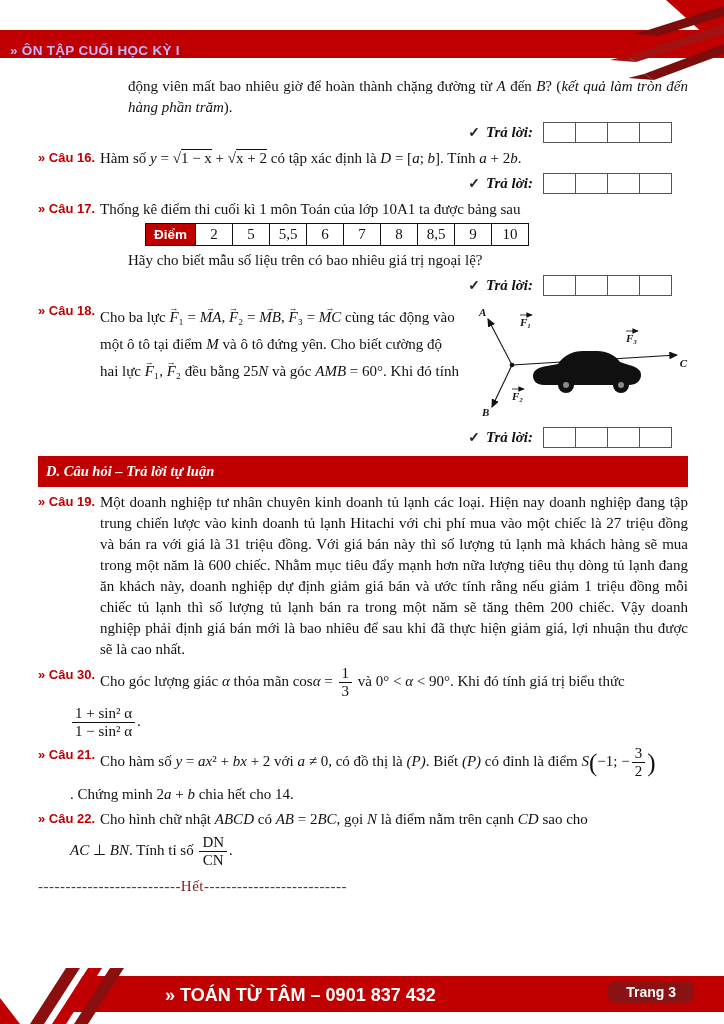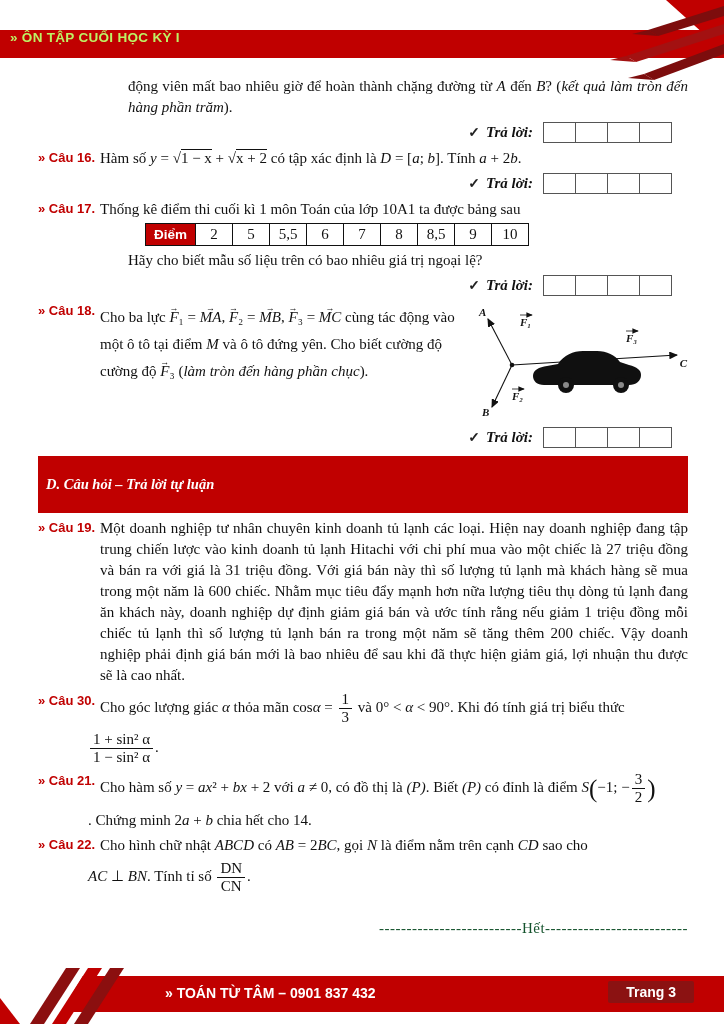--- a/index.html
+++ b/index.html
@@ -1,20 +1,20 @@
 <!DOCTYPE html>
 <html><head>
 <meta charset="utf-8">
 <style>
   *{margin:0;padding:0;box-sizing:border-box}
   html,body{width:724px;height:1024px}
   body{position:relative;background:#fff;font-family:"Liberation Serif",serif;font-size:15px;color:#111;overflow:hidden}
 
-  .top-banner{position:absolute;top:30px;left:0;width:100%;height:28px;background:#c00000;color:#bef264;
-    display:flex;align-items:flex-start;padding-left:10px;font-family:"Liberation Sans",sans-serif;
+  .top-banner{position:absolute;top:30px;left:0;width:100%;height:28px;background:#c00000;color:#c4b5fd;
+    display:flex;align-items:flex-end;padding-left:10px;font-family:"Liberation Sans",sans-serif;
     font-weight:700;font-size:13.5px;letter-spacing:.3px;z-index:1}
   .tr-decor{position:absolute;top:0;right:0;z-index:2}
   .bl-decor{position:absolute;left:0;bottom:0;z-index:2}
 
   .content{position:absolute;top:76px;left:38px;width:650px;z-index:1}
   .para{margin-left:90px;text-align:justify;line-height:1.4}
   .ans-row{display:flex;justify-content:flex-end;align-items:center;margin:4px 16px 2px 0;gap:6px}
   .ans-check{font-weight:700;font-size:14px;color:#222}
   .ans-label{font-weight:700;font-style:italic}
   .ans-boxes{display:flex;margin-left:4px}
@@ -39,30 +39,30 @@
   .frac .fnum{border-bottom:1px solid #111;padding:0 3px}
   .frac .fden{padding:0 3px}
   .bigp{font-size:25px;font-weight:400;vertical-align:middle;line-height:.9}
 
   .score-table{border-collapse:collapse;margin:3px 0 4px 107px;text-align:center}
   .score-table th{background:#c00000;color:#fff;font-family:"Liberation Sans",sans-serif;font-weight:700;
     font-size:13.5px;border:1px solid #111;padding:2px 8px;text-align:right}
   .score-table td{border:1px solid #111;width:37px;padding:2px 0;font-size:15px}
 
   .section-bar{background:#c00000;color:#fff;font-weight:700;font-style:italic;font-size:14.5px;
-    padding:20px 8px;margin-top:8px}
+    padding:7px 8px;margin-top:8px}
   .just{text-align:justify}
-  .expr-line{margin-left:50px;margin-top:4px;line-height:1.3}
-  .het{color:#14532d;text-align:right;margin-top:24px;font-size:15px;letter-spacing:.5px}
+  .expr-line{margin-left:32px;margin-top:4px;line-height:1.3}
+  .het{color:#7f1d1d;text-align:left;margin-top:8px;font-size:15px;letter-spacing:.5px}
 
   .bottom-banner{position:absolute;left:0;bottom:12px;width:100%;height:36px;background:#c00000;z-index:1}
   .brand{position:absolute;left:165px;top:9px;color:#fff;font-family:"Liberation Sans",sans-serif;
-    font-weight:700;font-size:14px}
+    font-weight:700;font-size:18px}
   .page-chip{position:absolute;right:30px;top:5px;background:#8b1212;color:#fff;
-    font-family:"Liberation Sans",sans-serif;font-weight:700;font-size:14px;padding:3px 18px;border-radius:2px}
+    font-family:"Liberation Sans",sans-serif;font-weight:700;font-size:14px;padding:3px 18px;border-radius:8px}
 
   svg text{font-family:"Liberation Serif",serif}
 </style>
 </head>
 <body>
 
 <div class="top-banner">
   <span>» ÔN TẬP CUỐI HỌC KỲ I</span>
 </div>
 
@@ -141,21 +141,21 @@
         <span class="abox"></span>
     </span>
   </div>
 
   <div class="qrow">
     <span class="qlabel">» Câu 18.</span>
     <div class="qbody q18wrap">
       <div class="q18text">
         <div><span>Cho ba lực </span><span class="vec it">F</span><span>₁</span><span> = </span><span class="vec it">MA</span><span>, </span><span class="vec it">F</span><span>₂</span><span> = </span><span class="vec it">MB</span><span>, </span><span class="vec it">F</span><span>₃</span><span> = </span><span class="vec it">MC</span><span> cùng tác động vào</span></div>
         <div><span>một ô tô tại điểm </span><span class="it">M</span><span> và ô tô đứng yên. Cho biết cường độ</span></div>
-        <div><span>cường độ </span><span class="vec it">F</span><span>₃</span><span> (</span><span class="it">làm tròn đến hàng phần chục</span><span>).</span></div>
+        <div><span>hai lực </span><span class="vec it">F</span><span>₁</span><span>, </span><span class="vec it">F</span><span>₂</span><span> đều bằng 25</span><span class="it">N</span><span> và góc </span><span class="it">AMB</span><span> = 60°. Khi đó tính</span></div>
       </div>
       <div class="q18fig">
         <svg width="210" height="112" viewBox="0 0 210 112">
           <defs>
             <marker id="ah" markerWidth="8" markerHeight="7" refX="7" refY="3.5" orient="auto">
               <path d="M0,0 L8,3.5 L0,7 Z" fill="#111"></path>
             </marker>
           </defs>
           <line x1="34" y1="60" x2="10" y2="14" stroke="#111" stroke-width="1.1" marker-end="url(#ah)"></line>
           <line x1="34" y1="60" x2="14" y2="102" stroke="#111" stroke-width="1.1" marker-end="url(#ah)"></line>

